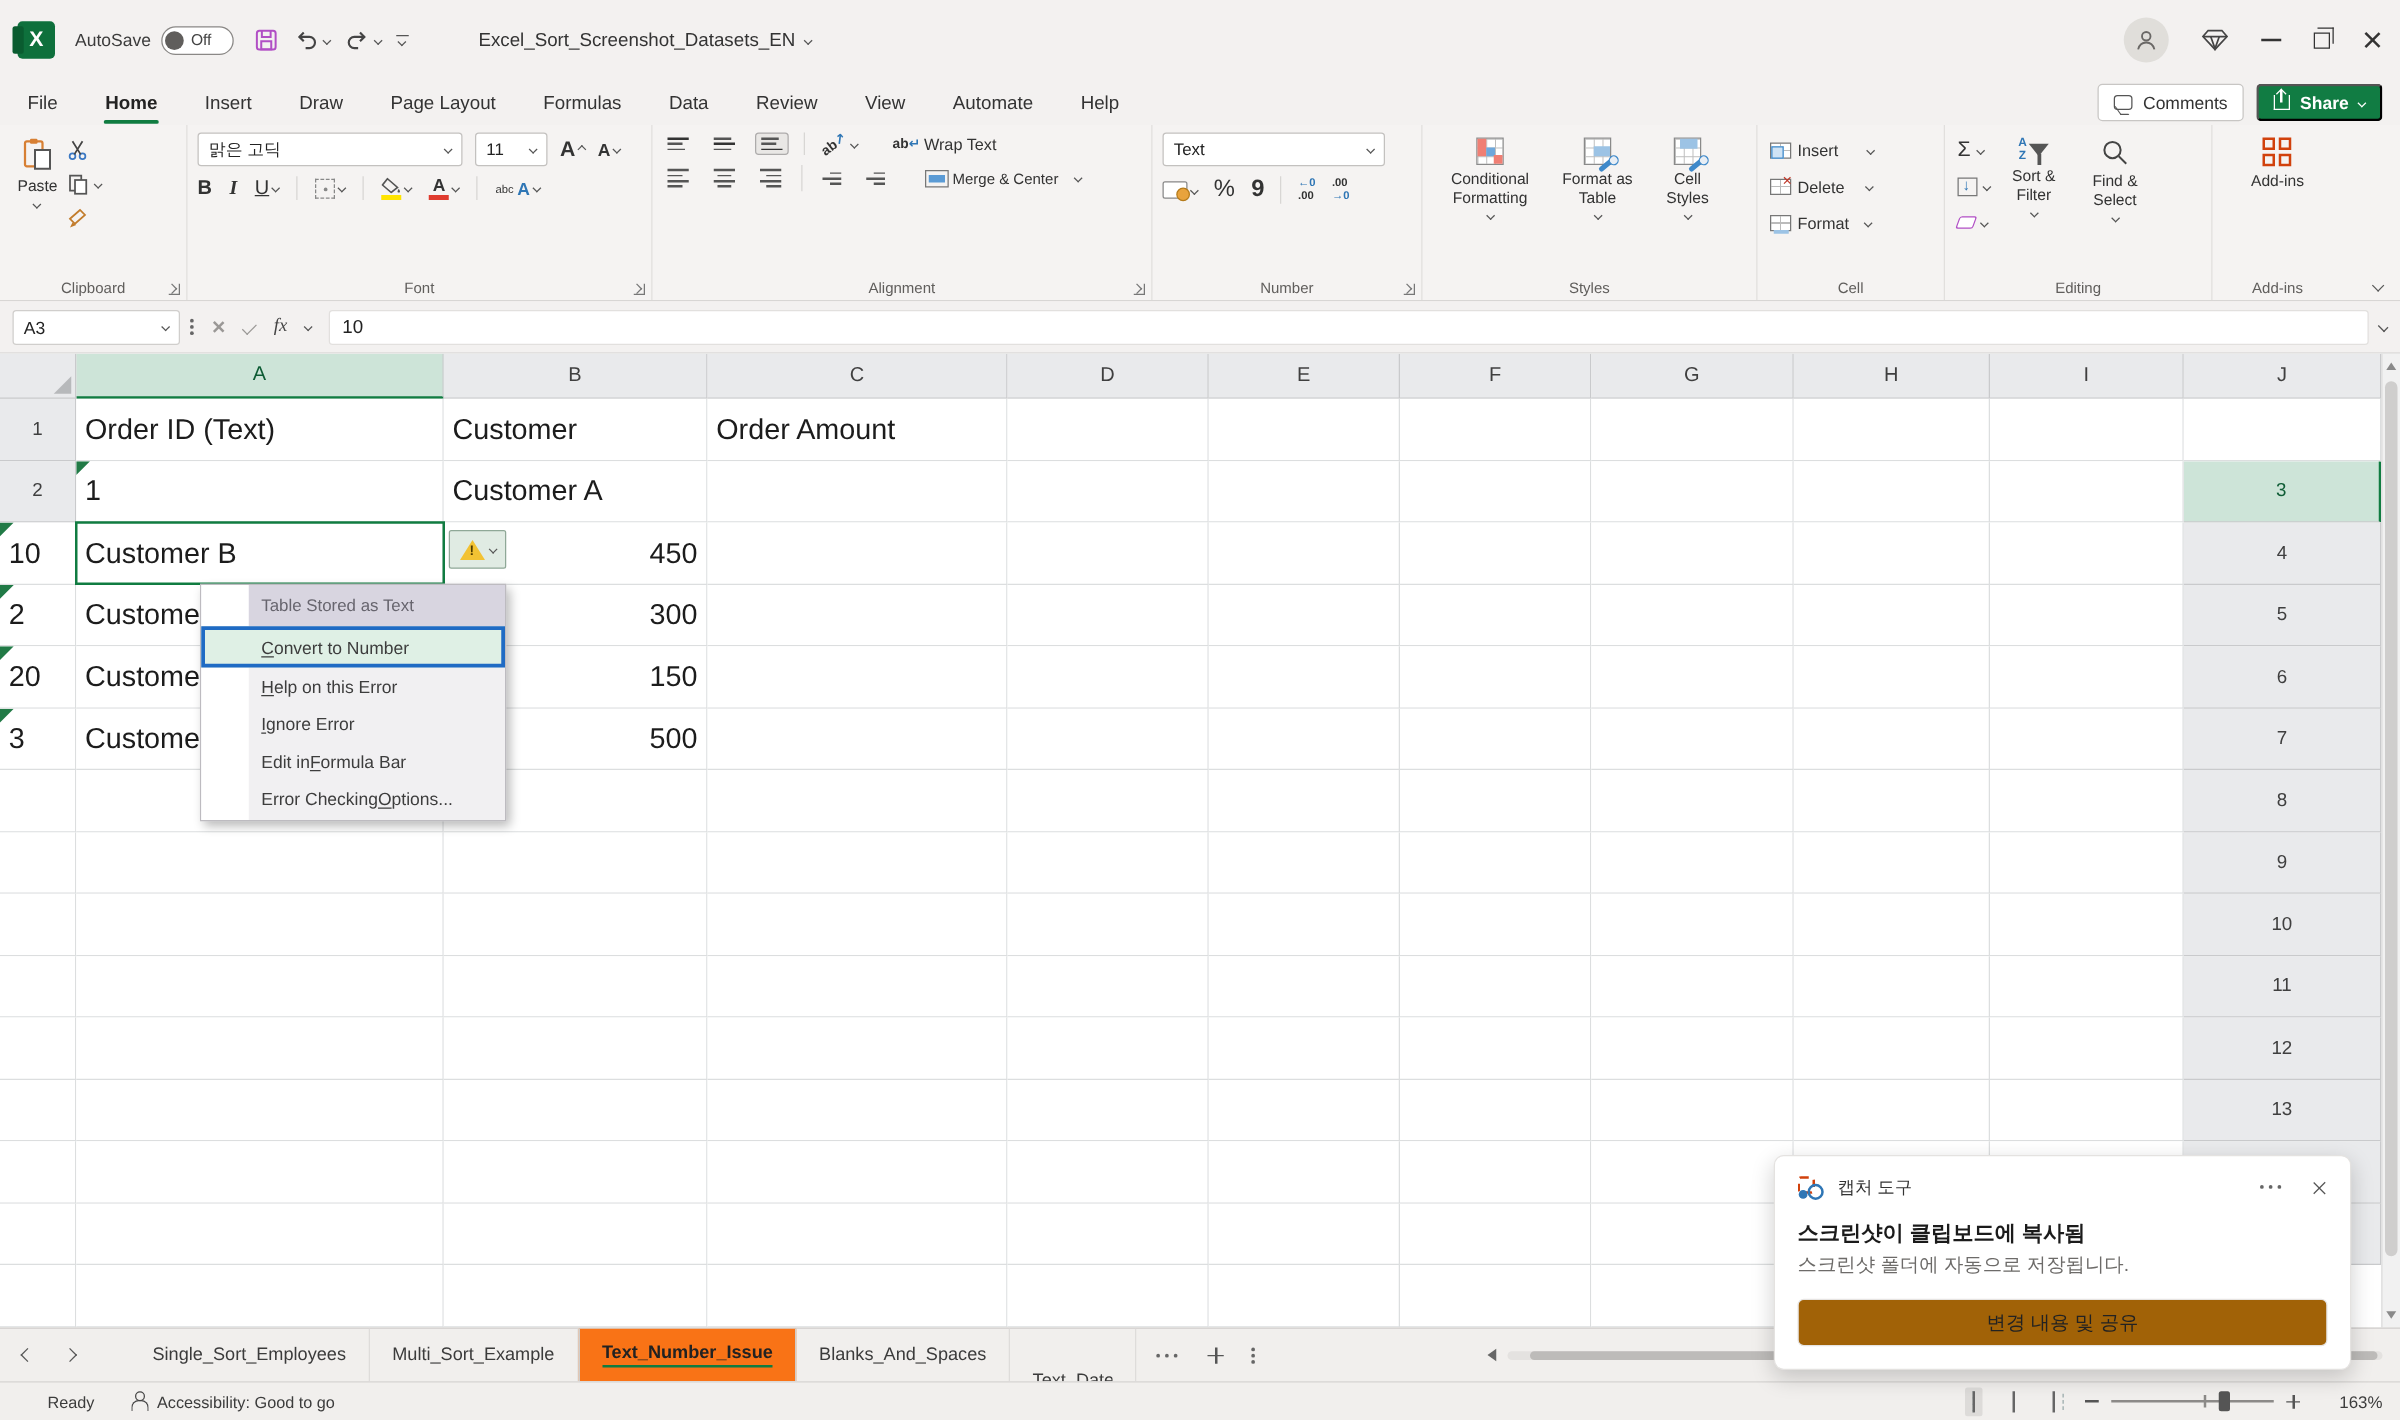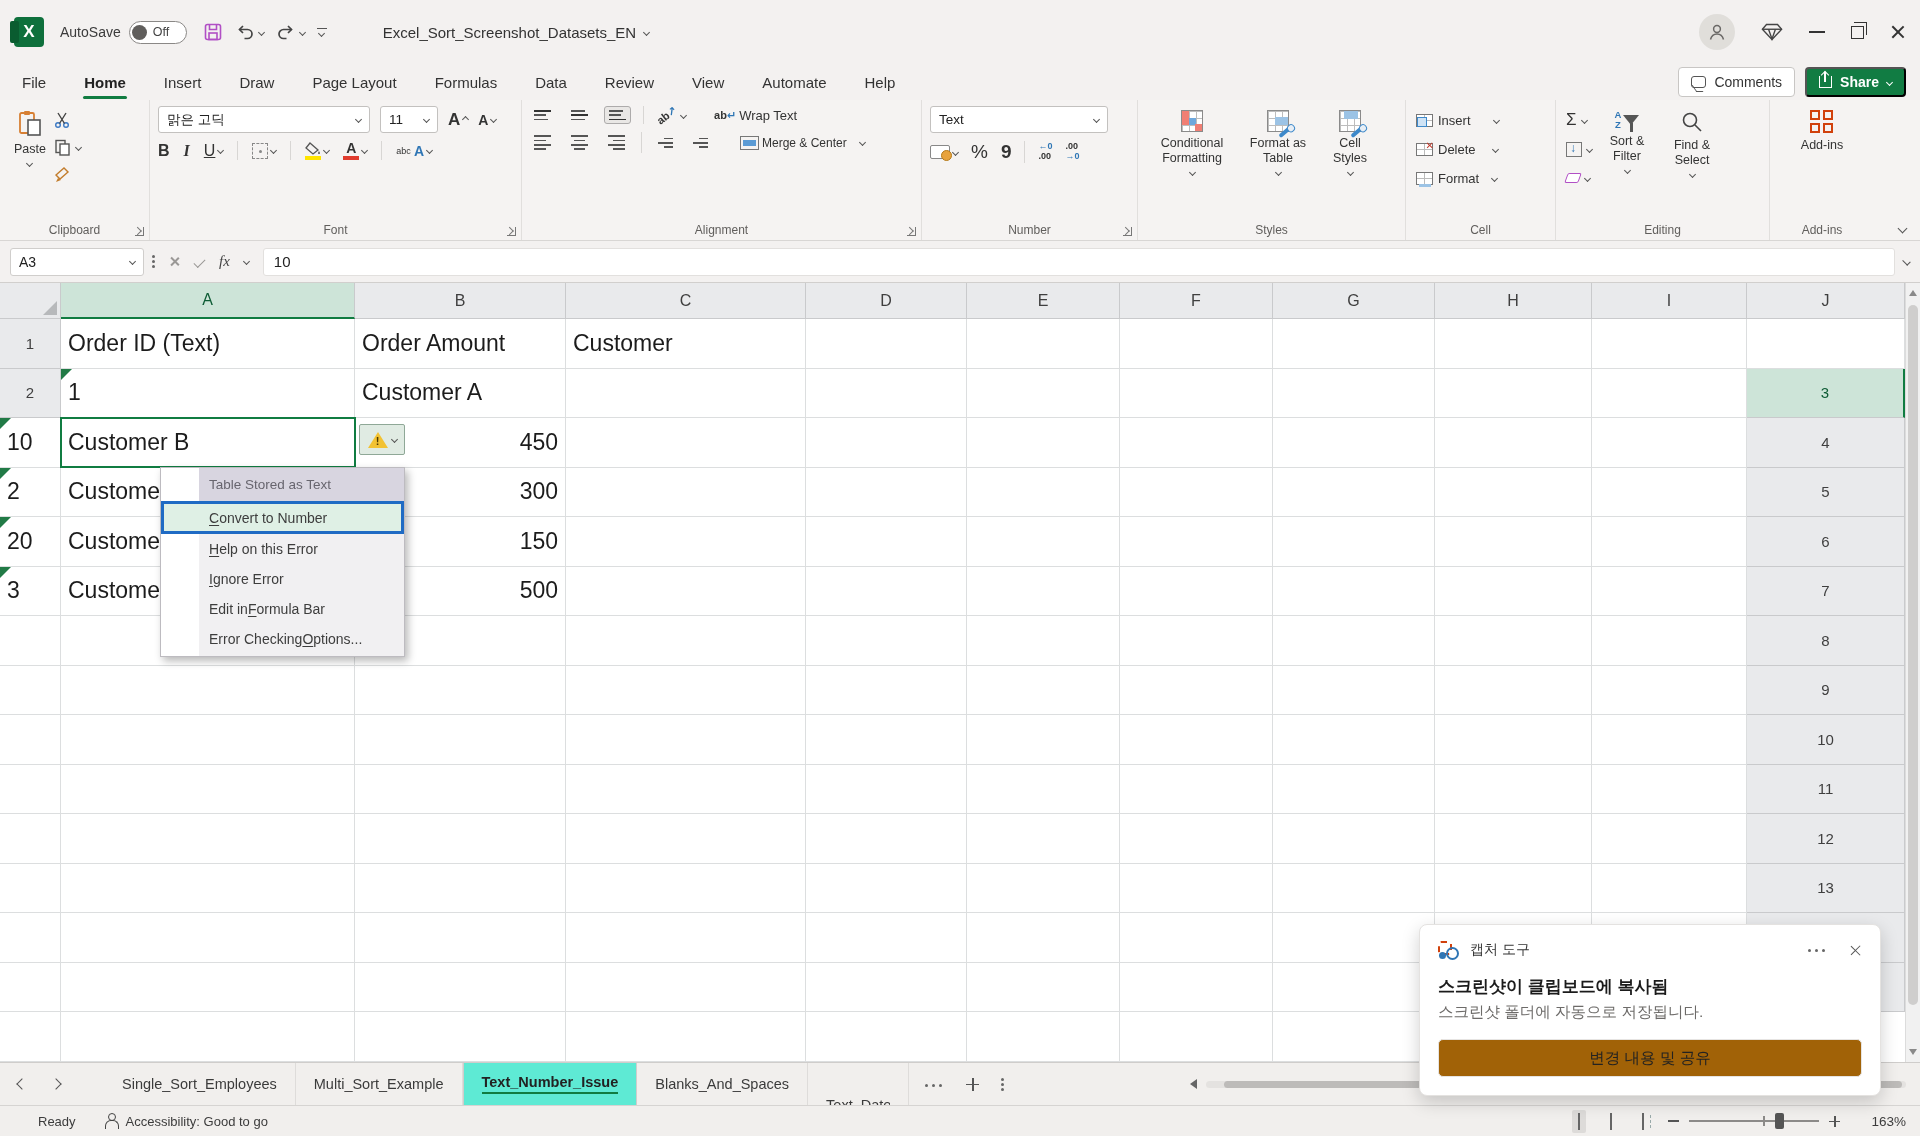--- a/index.html
+++ b/index.html
@@ -181,21 +181,21 @@
   .snipicon::before { content:''; position:absolute; left:0; top:2px; width:10px; height:10px; border:2px dashed #d1410c; border-radius:3px; }
   .snipicon::after { content:''; position:absolute; right:1px; bottom:1px; width:9px; height:9px; border:2px solid #2f76b5; border-radius:50%; box-shadow:-10px 2px 0 -3px #2f76b5; }
 
   
   .tabbar { position:absolute; left:0; top:1062px; width:1920px; height:43px; background:#f1efed; border-top:1px solid #cfcdcb; display:flex; align-items:stretch; font-size:14.5px; color:#3b3b3b; }
   .navarrows { display:flex; align-items:center; gap:26px; padding:0 18px; }
   .nav-chev { width:8px; height:8px; border-left:1.7px solid #555; border-bottom:1.7px solid #555; }
   .nav-chev.left { transform:rotate(45deg); }
   .nav-chev.right { transform:rotate(-135deg); }
   .stab { display:flex; align-items:center; padding:0 18px; border-right:1px solid #dedcda; }
-  .stab.active { background:#5eead4; border-right:1px solid #cfcdcb; border-left:1px solid #cfcdcb;justify-content:center; }
+  .stab.active { background:#f97316; border-right:1px solid #cfcdcb; border-left:1px solid #cfcdcb;justify-content:center; }
   .stab.active span { font-weight:700; color:#222; border-bottom:2.5px solid #107C41; padding-bottom:2px; }
   .stab.clip span { max-width:64px; overflow:hidden; white-space:nowrap; display:inline-block;margin-top:41px; }
   .tab-extra { display:flex; align-items:center; gap:22px; padding:0 14px; }
   .plus { position:relative; width:13px; height:13px; }
   .plus::before { content:''; position:absolute; left:6px; top:0; width:1.8px; height:13px; background:#555; }
   .plus::after { content:''; position:absolute; left:0; top:6px; width:13px; height:1.8px; background:#555; }
   .hscroll { position:absolute; right:14px; top:16px; width:700px; height:10px; }
   .hscroll .larr { position:absolute; left:-16px; top:0; width:0; height:0; border-top:5px solid transparent; border-bottom:5px solid transparent; border-right:7px solid #666; }
   .hscroll .track { position:absolute; left:0; right:0; top:2px; height:7px; background:#e4e2e0; border-radius:4px; }
   .hscroll .hthumb { position:absolute; left:18px; right:4px; top:2px; height:7px; background:#bdbbb9; border-radius:4px; }
@@ -672,22 +672,22 @@
       <div class="gh">C</div>
       <div class="gh">D</div>
       <div class="gh">E</div>
       <div class="gh">F</div>
       <div class="gh">G</div>
       <div class="gh">H</div>
       <div class="gh">I</div>
       <div class="gh">J</div>
       <div class="rh">1</div>
       <div class="cell">Order ID (Text)</div>
+      <div class="cell">Customer</div>
       <div class="cell">Order Amount</div>
-      <div class="cell">Customer</div>
       <div class="cell"></div>
       <div class="cell"></div>
       <div class="cell"></div>
       <div class="cell"></div>
       <div class="cell"></div>
       <div class="cell"></div>
       <div class="cell"></div>
       <div class="rh">2</div>
       <div class="cell flag">1</div>
       <div class="cell">Customer A</div>

